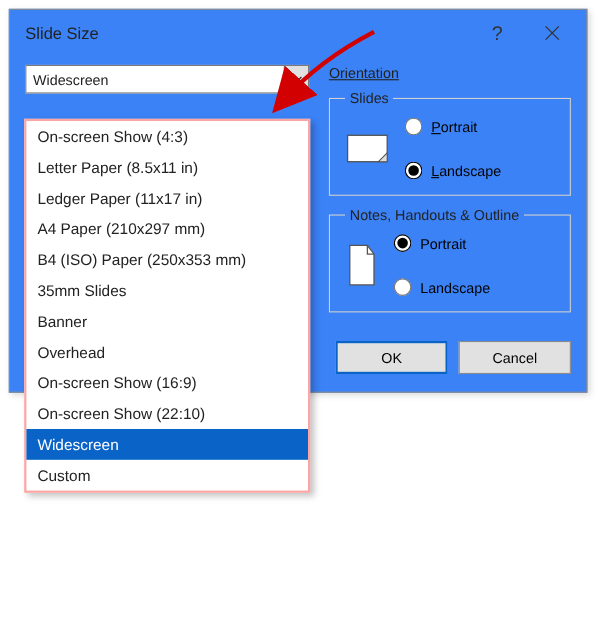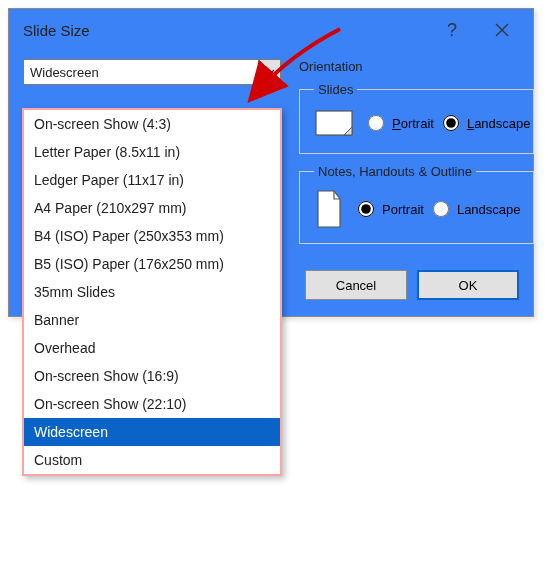--- a/index.html
+++ b/index.html
@@ -55,29 +55,29 @@
     flex: 1; padding: 3px 6px; font-size: 13px; color: #222;
     display: flex; align-items: center;
   }
   .combo-btn {
     width: 22px;
     border-left: 1px solid #7a7a7a;
     background: #e1e1e1;
     display: flex; align-items: center; justify-content: center;
   }
   .combo-btn svg { display: block; }
-  .group-label { font-size: 13px; color: #222; margin-bottom: 8px; }
+  .group-label { font-size: 13px; color: #222; margin-bottom: 8px; text-decoration: underline; }
   fieldset {
     border: 1px solid #cfcfcf;
     margin: 0 0 10px 0;
     padding: 10px 2px 14px 14px;
   }
   legend { font-size: 13px; color: #222; padding: 0 4px; }
   .orient-row { display: flex; align-items: center; gap: 14px; }
-  .radios { display: flex; flex-direction: row; gap: 9px; }
+  .radios { display: flex; flex-direction: column; gap: 24px; }
   .radio { display: flex; align-items: center; gap: 8px; font-size: 13px; }
   .radio input { width: 16px; height: 16px; margin: 0; accent-color: #000; }
   .radio .ul { text-decoration: underline; }
   .icon-slide, .icon-page { flex-shrink: 0; }
   .buttons {
     display: flex; justify-content: flex-end; gap: 10px;
     padding: 0 14px 16px 14px;
   }
   .btn {
     width: 102px; height: 30px;
@@ -181,32 +181,31 @@
               <input type="radio" name="notes-orient" style="">
               <span><span>L</span><span>andscape</span></span>
             </label>
           </div>
         </div>
       </fieldset>
     </div>
   </div>
 
   <div class="buttons">
+    <div class="btn primary">OK</div>
     <div class="btn">Cancel</div>
-    <div class="btn primary">OK</div>
   </div>
 </div>
 
 <div class="dropdown" id="dropdown">
     <div class="dd-item">On-screen Show (4:3)</div>
     <div class="dd-item">Letter Paper (8.5x11 in)</div>
     <div class="dd-item">Ledger Paper (11x17 in)</div>
     <div class="dd-item">A4 Paper (210x297 mm)</div>
     <div class="dd-item">B4 (ISO) Paper (250x353 mm)</div>
-    <div class="dd-item">B5 (ISO) Paper (176x250 mm)</div>
     <div class="dd-item">35mm Slides</div>
     <div class="dd-item">Banner</div>
     <div class="dd-item">Overhead</div>
     <div class="dd-item">On-screen Show (16:9)</div>
     <div class="dd-item">On-screen Show (22:10)</div>
     <div class="dd-item selected">Widescreen</div>
     <div class="dd-item">Custom</div>
   </div>
 
 <svg class="arrow" width="120" height="80" viewBox="0 0 120 80">

